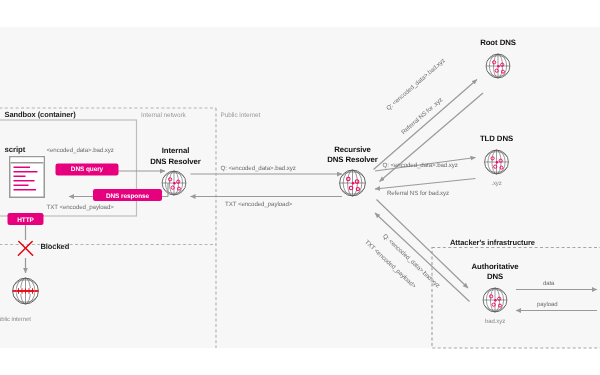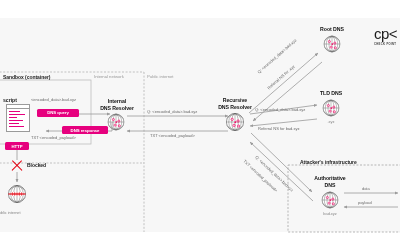--- a/index.html
+++ b/index.html
@@ -264,18 +264,14 @@
   <div class="lbl arrowlbl" style="left:358px;top:200px;">payload</div>
 
   <div class="lbl mono" style="left:258px;top:70px;transform:rotate(-41deg);transform-origin:left center;">Q: &lt;encoded_data&gt;.bad.xyz</div>
 
   <div class="lbl mono" style="left:268px;top:86px;transform:rotate(-41deg);transform-origin:left center;">Referral NS for .xyz</div>
 
   <div class="lbl mono" style="left:256px;top:154px;transform:rotate(43deg);transform-origin:left center;">Q: &lt;encoded_data&gt;.bad.xyz</div>
 
   <div class="lbl mono" style="left:244px;top:158px;transform:rotate(43deg);transform-origin:left center;">TXT &lt;encoded_payload&gt;</div>
 
-  <div class="logo" style="left:374px;top:26px;">
-    <div class="cp">cp&lt;</div>
-    <div class="tag">CHECK POINT</div>
-  </div>
 
 </div>
 
 </body></html>

